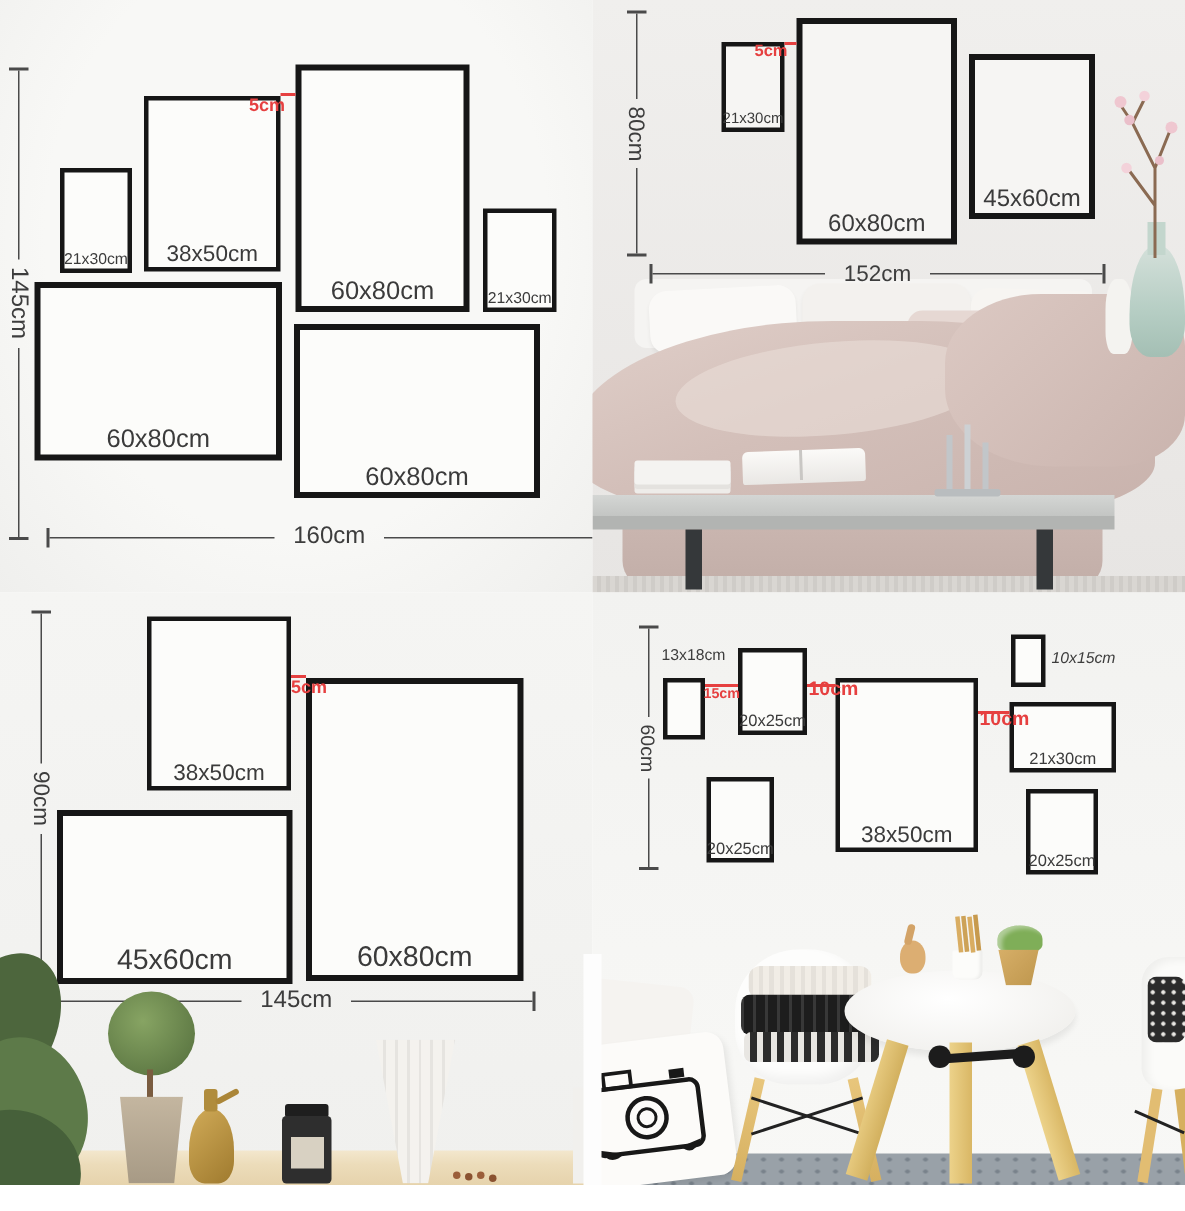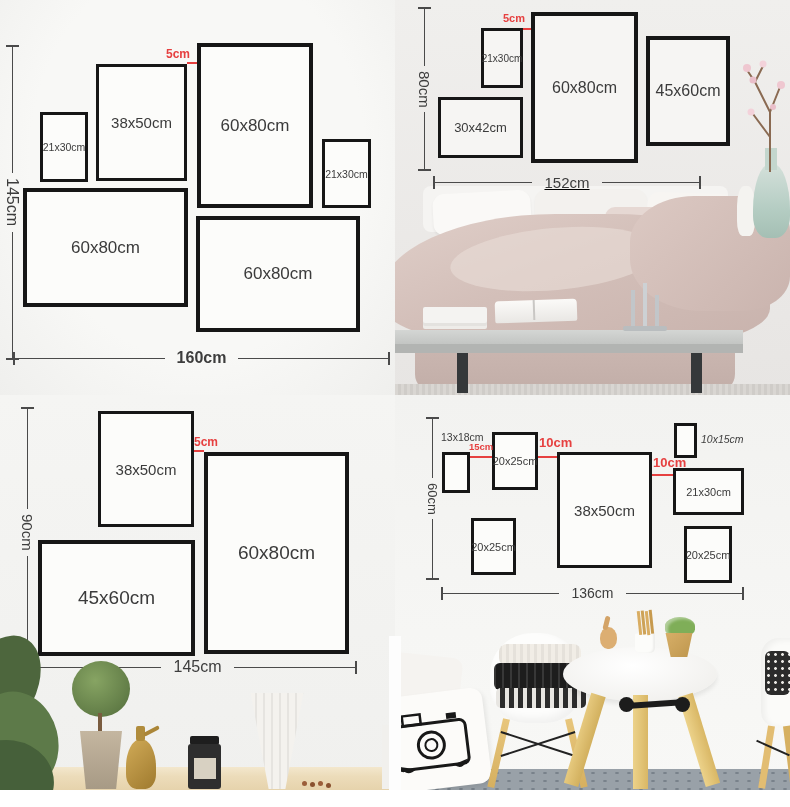--- a/index.html
+++ b/index.html
@@ -5,36 +5,36 @@
   html,body{margin:0;padding:0;background:#ffffff;}
   #stage{position:relative;width:790px;height:807px;background:#ffffff;overflow:hidden;
          font-family:"Liberation Sans",sans-serif;}
   .quad{position:absolute;width:395px;height:395px;overflow:hidden;}
   #q1{left:0;top:0;background:radial-gradient(ellipse at 50% 40%, #f8f8f6 60%, #efefed 100%);}
   #q2{left:395px;top:0;background:linear-gradient(180deg,#f0efed 0%,#eae8e6 70%,#e7e5e3 100%);}
   #q3{left:0;top:395px;background:linear-gradient(180deg,#f5f5f3 0%,#f0f0ee 100%);}
   #q4{left:395px;top:395px;background:linear-gradient(180deg,#f2f2f0 0%,#f6f6f4 60%,#f8f8f6 100%);}
 
   .frame{position:absolute;background:#fcfcfa;border:3px solid #161616;box-sizing:border-box;
-         display:flex;align-items:center;justify-content:center;color:#3b3b3b;}
+         display:flex;align-items:flex-end;justify-content:center;color:#3b3b3b;}
   .frame.lg{border-width:4px;font-size:17px;}
   .frame.md{font-size:15px;}
   .frame.sm{font-size:10.5px;}
   .frame.xs{font-size:10px;}
 
   .dim-v{position:absolute;width:14px;display:flex;flex-direction:column;align-items:center;}
   .dim-v .cap{width:13px;height:2px;background:#4a4a4a;flex:0 0 auto;}
   .dim-v .seg{width:1px;flex:1 1 auto;background:#4a4a4a;}
   .dim-v .lbl{writing-mode:vertical-rl;font-size:15px;color:#3d3d3d;padding:5px 0;white-space:nowrap;}
   .dim-h{position:absolute;height:16px;display:flex;flex-direction:row;align-items:center;}
   .dim-h .cap{width:2px;height:13px;background:#4a4a4a;flex:0 0 auto;}
   .dim-h .seg{height:1px;flex:1 1 auto;background:#4a4a4a;}
   .dim-h .lbl{font-size:15px;color:#3d3d3d;padding:0 12px;white-space:nowrap;}
 
-  .gap-lbl{position:absolute;color:#e64040;font-weight:600;}
+  .gap-lbl{position:absolute;color:#e64040;font-weight:600;margin-top:16px;}
   .gap-line{position:absolute;height:2px;background:#e64040;}
   .out-lbl{position:absolute;color:#3d3d3d;font-size:10.5px;white-space:nowrap;}
 
   .ph{position:absolute;}
   .seam{position:absolute;background:#fdfdfd;}
 </style>
 </head>
 <body>
 
 <div id="stage">
@@ -63,21 +63,21 @@
     <div class="frame lg" style="left:23px;top:188px;width:165px;height:119px;">
         <span>60x80cm</span>
       </div>
     <div class="frame lg" style="left:196px;top:216px;width:164px;height:116px;">
         <span>60x80cm</span>
       </div>
 
     <div class="gap-lbl" style="left:166px;top:47px;font-size:12px;">5cm</div>
     <div class="gap-line" style="left:187px;top:62px;width:10px;"></div>
 
-    <div class="dim-h" style="left:13px;top:350px;width:377px;font-weight:bold;">
+    <div class="dim-h" style="left:31px;top:350px;width:377px;">
       <div class="cap"></div>
       <div class="seg"></div>
       <div class="lbl" style="font-size:16px;">160cm</div>
       <div class="seg"></div>
       <div class="cap"></div>
     </div>
   </div>
 
   <div class="quad" id="q2">
 
@@ -126,26 +126,23 @@
     </div>
     <div class="frame xs" style="left:86px;top:28px;width:42px;height:60px;background:#f6f5f3;">
         <span>21x30cm</span>
       </div>
     <div class="frame lg" style="left:136px;top:12px;width:107px;height:151px;font-size:16px;background:#f6f5f3;">
         <span>60x80cm</span>
       </div>
     <div class="frame lg" style="left:251px;top:36px;width:84px;height:110px;font-size:16px;background:#f6f5f3;">
         <span>45x60cm</span>
       </div>
-    <div class="frame md" style="left:43px;top:97px;width:85px;height:61px;font-size:13px;background:#f6f5f3;">
-        <span>30x42cm</span>
-      </div>
     <div class="gap-lbl" style="left:108px;top:12px;font-size:11px;">5cm</div>
     <div class="gap-line" style="left:128px;top:28px;width:8px;"></div>
-    <div class="dim-h" style="left:38px;top:174px;width:268px;text-decoration:underline;">
+    <div class="dim-h" style="left:38px;top:174px;width:304px;">
       <div class="cap"></div>
       <div class="seg"></div>
       <div class="lbl">152cm</div>
       <div class="seg"></div>
       <div class="cap"></div>
     </div>
   </div>
 
   <div class="quad" id="q3">
     <div class="dim-v" style="left:20px;top:12px;height:251px;">
@@ -221,27 +218,20 @@
         <span>20x25cm</span>
       </div>
 
     <div class="gap-lbl" style="left:74px;top:46px;font-size:9.5px;">15cm</div>
     <div class="gap-line" style="left:75px;top:61px;width:22px;"></div>
     <div class="gap-lbl" style="left:144px;top:40px;font-size:13px;">10cm</div>
     <div class="gap-line" style="left:143px;top:61px;width:19px;"></div>
     <div class="gap-lbl" style="left:258px;top:60px;font-size:13px;">10cm</div>
     <div class="gap-line" style="left:257px;top:79px;width:21px;"></div>
 
-    <div class="dim-h" style="left:46px;top:190px;width:303px;">
-      <div class="cap"></div>
-      <div class="seg"></div>
-      <div class="lbl" style="font-size:14px;">136cm</div>
-      <div class="seg"></div>
-      <div class="cap"></div>
-    </div>
 
     <div class="ph" style="left:0;top:374px;width:395px;height:21px;background:#99a1a8;background-image:radial-gradient(#79828b 1.5px,transparent 2px);background-size:12px 8px;"></div>
 
     <div class="ph" style="left:-8px;top:260px;width:72px;height:88px;background:#f5f3f0;border-radius:10px;transform:rotate(6deg);"></div>
     <div class="ph" style="left:-18px;top:298px;width:110px;height:96px;background:#fcfbf9;border-radius:12px;transform:rotate(-7deg);box-shadow:2px 3px 5px rgba(0,0,0,.08);"></div>
     <svg class="ph" style="left:-6px;top:310px;transform:rotate(-7deg);" width="86" height="74" viewBox="0 0 86 74">
       <rect x="6" y="18" width="72" height="44" rx="6" fill="none" stroke="#181818" stroke-width="3"></rect>
       <circle cx="42" cy="40" r="13" fill="none" stroke="#181818" stroke-width="3"></circle>
       <circle cx="42" cy="40" r="6" fill="none" stroke="#181818" stroke-width="2"></circle>
       <rect x="16" y="8" width="18" height="10" fill="none" stroke="#181818" stroke-width="2.5"></rect>

